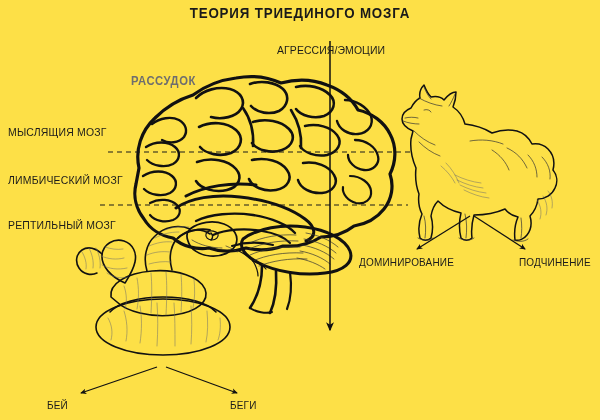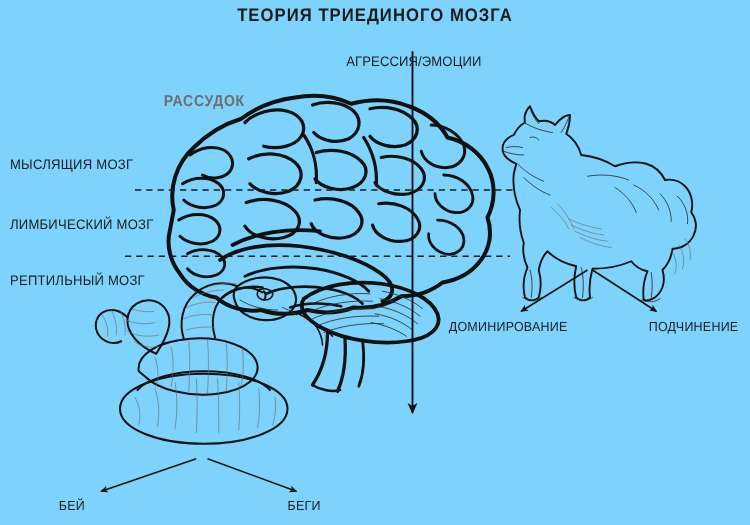--- a/index.html
+++ b/index.html
@@ -7,21 +7,21 @@
     padding: 0;
     background: #ffffff;
   }
   body {
     font-family: "Liberation Sans", sans-serif;
   }
   #stage {
     position: relative;
     width: 600px;
     height: 420px;
-    background: #7dd3fc;
+    background: #fde047;
     overflow: hidden;
   }
   #stage svg.layer {
     position: absolute;
     left: 0;
     top: 0;
     width: 600px;
     height: 420px;
     overflow: visible;
   }

